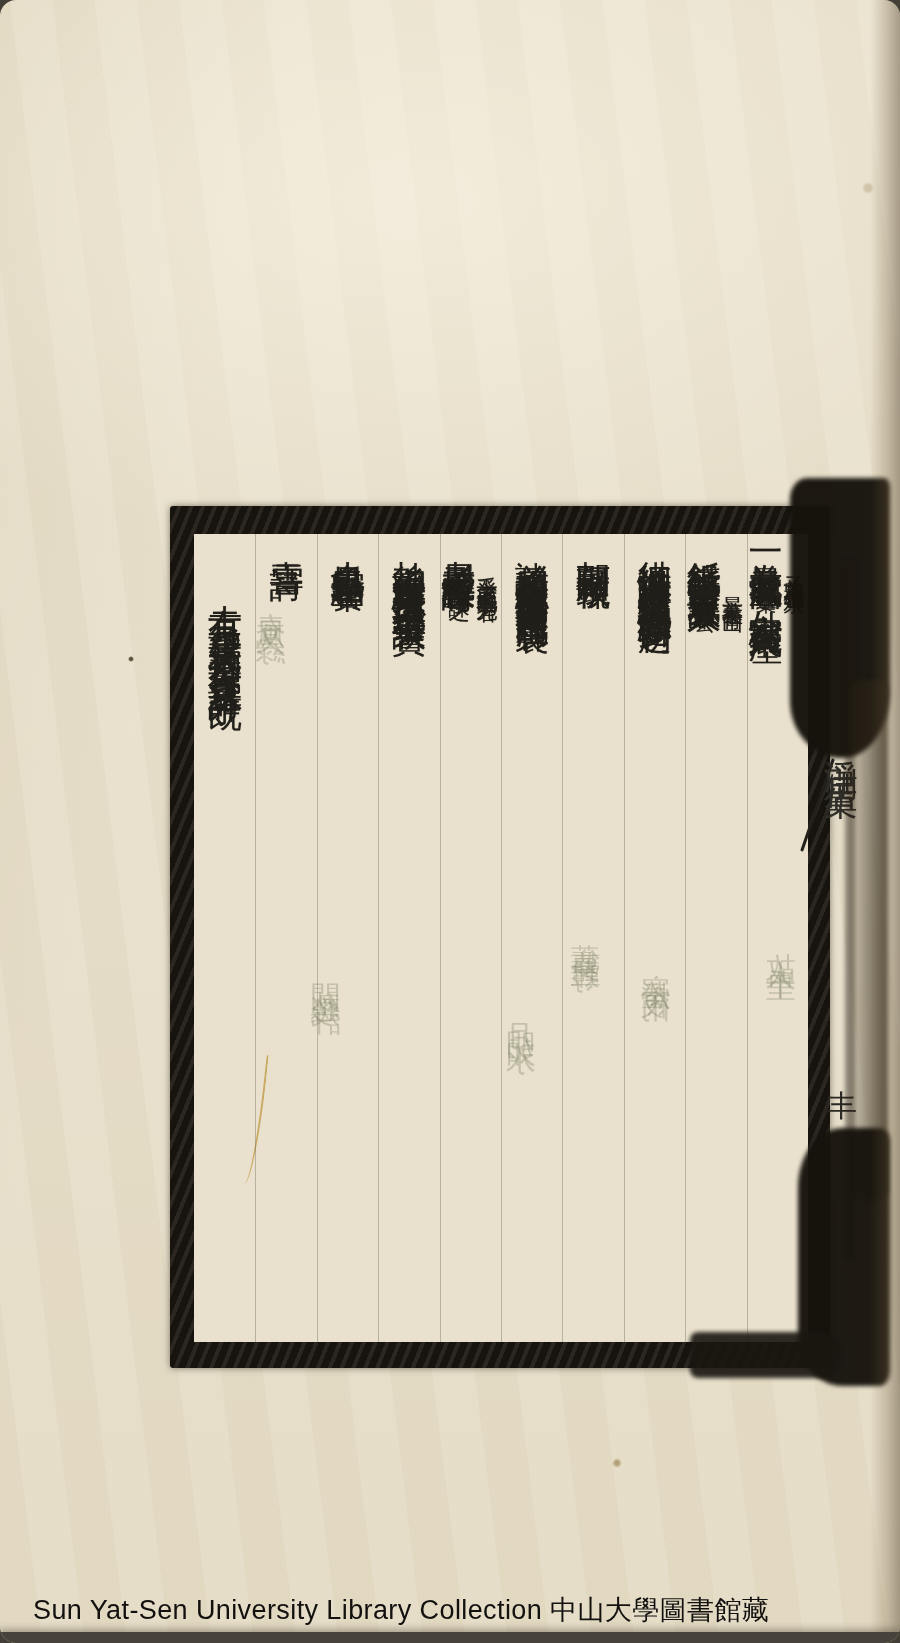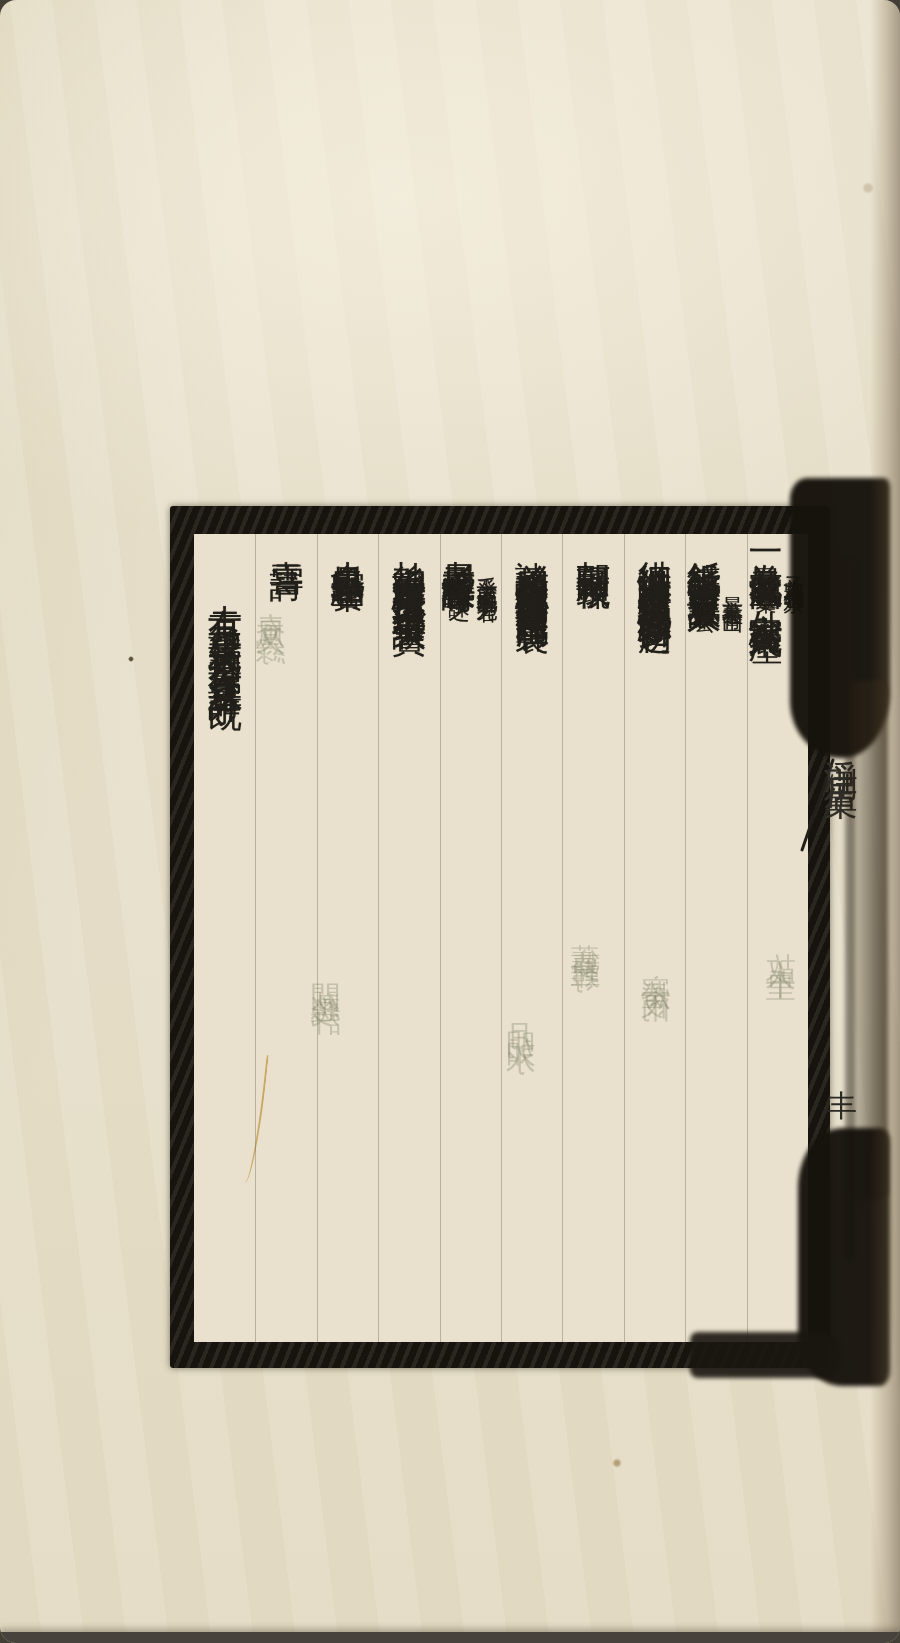--- a/index.html
+++ b/index.html
@@ -132,14 +132,15 @@
 
     <div class="smudge" id="smTop"></div>
     <div class="smudge" id="smStreak"></div>
     <div class="smudge" id="smMid"></div>
     <div class="smudge" id="smBot"></div>
     <div class="smudge" id="smCorner"></div>
 
     <div class="edge-right"></div>
     <div class="scan-bottom"></div>
 
+    <div class="caption">Sun Yat-Sen University Library Collection 中山大學圖書館藏</div>
   </div>
 </div>
 
 </body></html>

